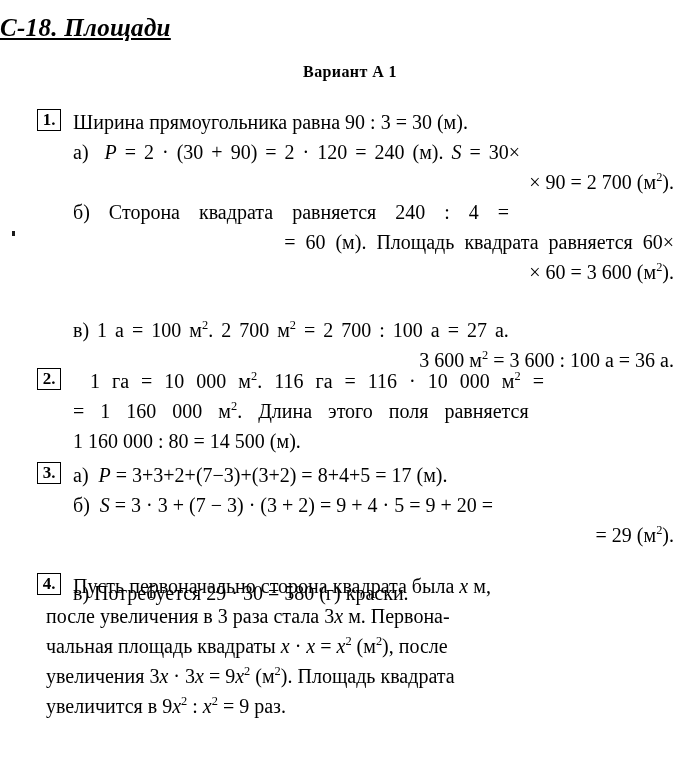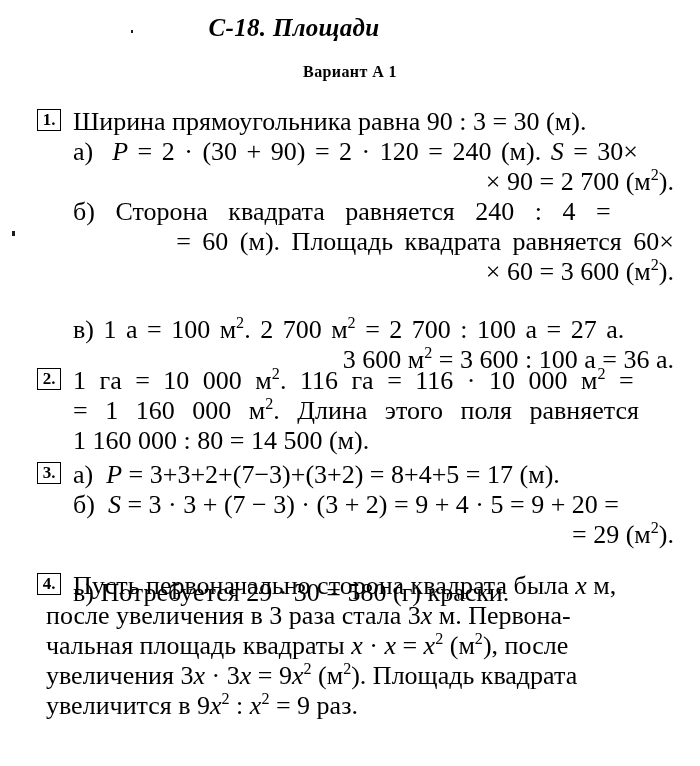--- a/index.html
+++ b/index.html
@@ -22,25 +22,25 @@
     left: 0; top: 0;
     width: 700px;
     height: 766px;
   }
 
   
   .doc-title {
     position: absolute;
     left: 0; top: 14px;
     width: 588px;
-    text-align: center;
     font-size: 25px;
     font-weight: bold;
     font-style: italic;
     letter-spacing: 0.3px;
+    text-decoration: underline;
   }
   .doc-subtitle {
     position: absolute;
     left: 0; top: 63px;
     width: 700px;
     text-align: center;
     font-size: 16px;
     font-weight: bold;
     letter-spacing: 0.4px;
   }
@@ -63,28 +63,28 @@
     line-height: 20px;
     text-align: center;
     font-family: "Liberation Serif", "DejaVu Serif", serif;
   }
 
   .lines {
     margin-left: 39px;
   }
 
   .ln {
-    font-size: 26px;
+    font-size: 20px;
     line-height: 30px;
     white-space: nowrap;
   }
   
   .ln.wide1 { word-spacing: 14px; font-family: Liberation Serif, serif; }
   .ln.wide2 { word-spacing: 11px; }
-  .ln.wide4 { word-spacing: 7px; }
+  .ln.wide4 { word-spacing: 7px; margin-left: 17px; }
   .ln.wide5 { word-spacing: 5px; }
   .ln.wide6 { word-spacing: 3px; }
 
   .ind {  
     padding-left: 30px;
     text-align: right;
   }
   .gap-top { margin-top: 28px; }
 
   i.mv { font-style: italic; font-family: "Liberation Serif", "DejaVu Serif", serif; }

